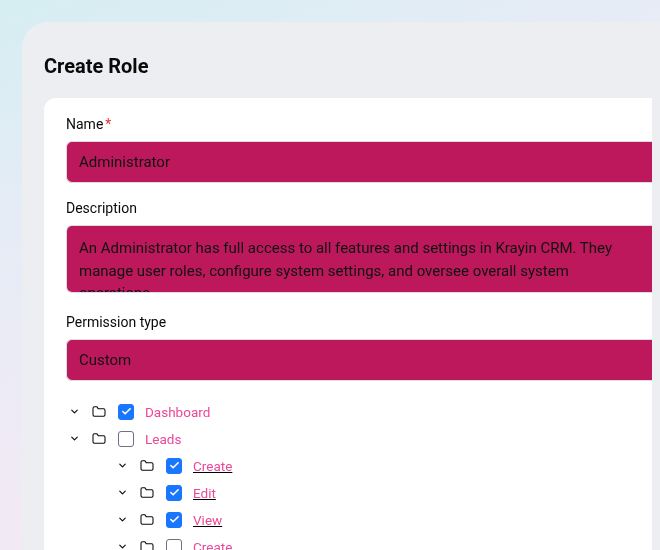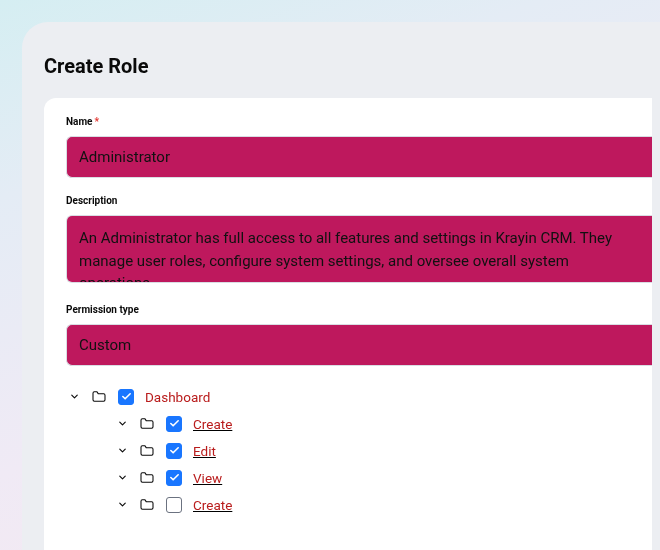--- a/index.html
+++ b/index.html
@@ -26,22 +26,22 @@
       font-weight: 700;
       color: #0a0a0a;
       margin: 0 0 20px 0;
     }
     .card {
       background: #fff;
       border-top-left-radius: 12px;
       padding: 18px 0 40px 22px;
     }
     .field-label {
-      font-size: 10px;
-      font-weight: 700;
+      font-size: 14px;
+      font-weight: 400;
       color: #0a0a0a;
       margin-bottom: 9px;
       display: block;
     }
     .required { color: #e3342f; margin-left: 2px; }
     .text-input, .textarea, .select {
       width: 100%;
       border: 1px solid #d9dde3;
       border-right: none;
       border-radius: 6px 0 0 6px;
@@ -75,21 +75,21 @@
     .checkbox {
       width: 16px; height: 16px;
       border-radius: 3px;
       display: inline-flex; align-items: center; justify-content: center;
       cursor: pointer;
       flex-shrink: 0;
     }
     .checkbox.unchecked { border: 1.5px solid #6b7280; background: #fff; }
     .checkbox.checked { background: #1976ff; border: 1.5px solid #1976ff; }
     .checkbox.checked svg { display:block }
-    .tree-label { font-size: 13.5px; color: #b91c1c; }
+    .tree-label { font-size: 13.5px; color: #ec4899; }
     .select-wrap { position: relative; }
   </style>
 </head>
 <body>
 
 <div class="shell">
   <h1 class="page-title">Create Role</h1>
 
   <div class="card">
 
@@ -124,20 +124,34 @@
               <path d="M3 7a2 2 0 0 1 2-2h4l2 3h8a2 2 0 0 1 2 2v7a2 2 0 0 1-2 2H5a2 2 0 0 1-2-2V7z"></path>
             </svg>
           </span>
           <span class="checkbox checked">
             <svg width="11" height="11" viewBox="0 0 24 24" fill="none" stroke="#fff" stroke-width="3.5" stroke-linecap="round" stroke-linejoin="round">
               <polyline points="20 6 9 17 4 12"></polyline>
             </svg>
           </span>
           <span class="tree-label">Dashboard</span>
         </div>
+        <div class="tree-row indent-0">
+          <span class="chev">
+            <svg width="11" height="11" viewBox="0 0 24 24" fill="none" stroke="#0a0a0a" stroke-width="2.5" stroke-linecap="round" stroke-linejoin="round">
+              <polyline points="6 9 12 15 18 9"></polyline>
+            </svg>
+          </span>
+          <span class="folder">
+            <svg width="17" height="17" viewBox="0 0 24 24" fill="none" stroke="#0a0a0a" stroke-width="1.6" stroke-linecap="round" stroke-linejoin="round">
+              <path d="M3 7a2 2 0 0 1 2-2h4l2 3h8a2 2 0 0 1 2 2v7a2 2 0 0 1-2 2H5a2 2 0 0 1-2-2V7z"></path>
+            </svg>
+          </span>
+          <span class="checkbox unchecked"></span>
+          <span class="tree-label">Leads</span>
+        </div>
         <div class="tree-row indent-1">
           <span class="chev">
             <svg width="11" height="11" viewBox="0 0 24 24" fill="none" stroke="#0a0a0a" stroke-width="2.5" stroke-linecap="round" stroke-linejoin="round">
               <polyline points="6 9 12 15 18 9"></polyline>
             </svg>
           </span>
           <span class="folder">
             <svg width="17" height="17" viewBox="0 0 24 24" fill="none" stroke="#0a0a0a" stroke-width="1.6" stroke-linecap="round" stroke-linejoin="round">
               <path d="M3 7a2 2 0 0 1 2-2h4l2 3h8a2 2 0 0 1 2 2v7a2 2 0 0 1-2 2H5a2 2 0 0 1-2-2V7z"></path>
             </svg>

